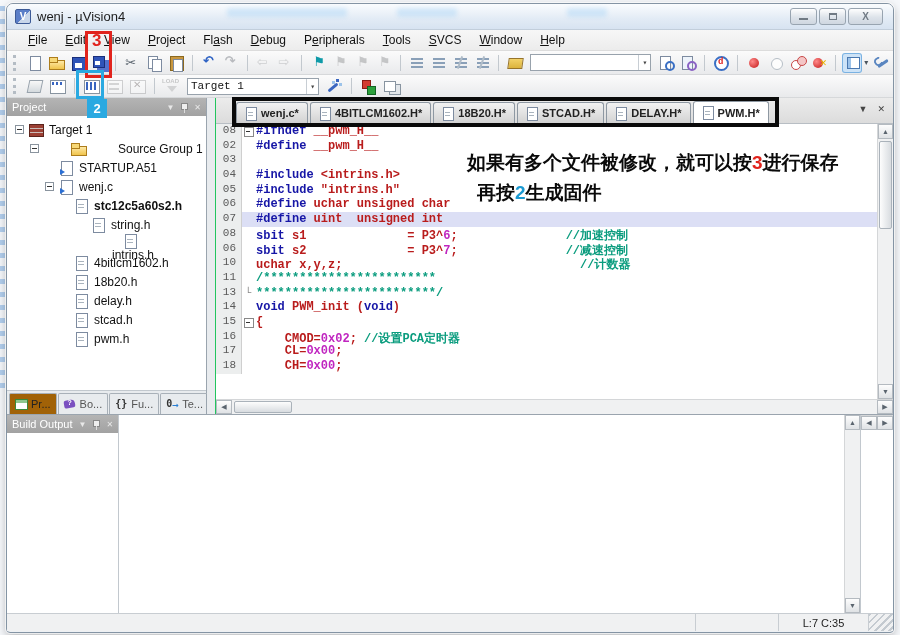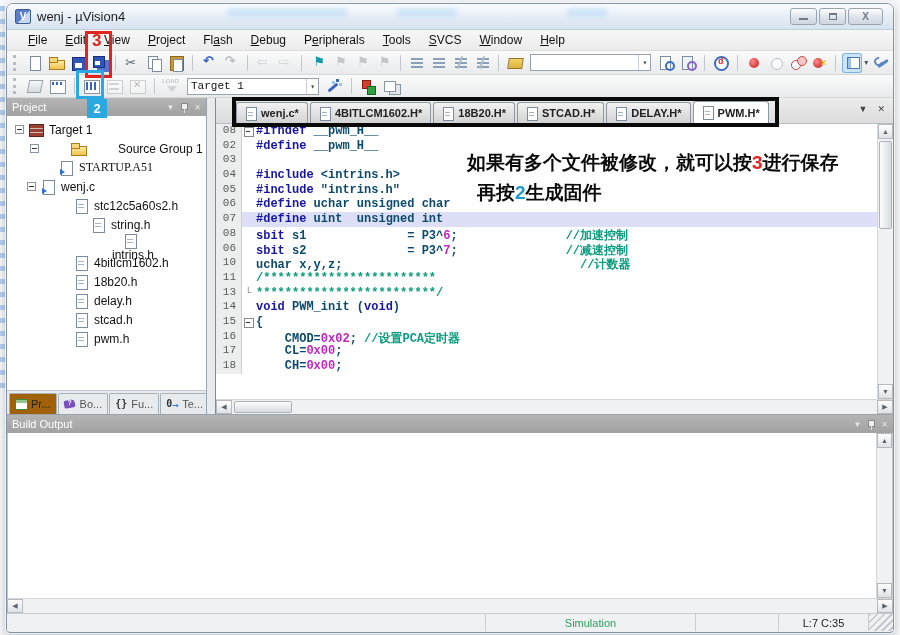--- a/index.html
+++ b/index.html
@@ -147,34 +147,34 @@
     font:11px "Liberation Mono",monospace;color:#5a5a5a}
   .fold{width:14px;flex:none;position:relative;font:10px "DejaVu Sans Mono",monospace;color:#666}
   .fold.minus::before{content:"";position:absolute;left:2px;top:3px;width:8px;height:8px;border:1px solid #888;background:#fff}
   .fold.minus::after{content:"";position:absolute;left:4px;top:7px;width:4px;height:1px;background:#333}
   .fold.end::before{content:"└";position:absolute;left:3px;top:1px;color:#888}
   .ct{flex:1;white-space:pre;font:bold 12px "Liberation Mono","DejaVu Sans Mono",monospace;color:#111}
   .cl.hl .ct,.cl.hl .fold{background:#dcdff5}
   .sg-k{color:#1616a6}
   .sg-n{color:#c026c0}
   .sg-c{color:#0a9c7e}
-  .sg-t{color:#0c4a6e}
+  .sg-t{color:#b91c1c}
   .code-anno{position:absolute;font:bold 19px "Liberation Sans","DejaVu Sans",sans-serif;color:#0a0a0a;white-space:nowrap;pointer-events:none}
   .code-anno .n3{color:#e1241d}
   .code-anno .n2{color:#1b9ad2}
   .vscroll{width:16px;flex:none;background:#f0f1f2;border-left:1px solid #d4d6d8;display:flex;flex-direction:column;align-items:stretch}
   .sbtn{height:15px;background:linear-gradient(#fdfdfd,#dfe2e5);border:1px solid #b4bac0;color:#5a646e;font-size:7px;display:flex;align-items:center;justify-content:center}
   .vthumb{height:88px;margin:2px 1px;background:linear-gradient(90deg,#fdfdfd,#d8dce0);border:1px solid #aab2ba;border-radius:2px}
   .vfill{flex:1}
   .hscroll{height:15px;background:#f0f1f2;border-top:1px solid #d4d6d8;display:flex;align-items:stretch}
   .hscroll .sbtn{width:16px;height:auto}
   .hthumb{width:58px;margin:1px 2px;background:linear-gradient(#fdfdfd,#d8dce0);border:1px solid #aab2ba;border-radius:2px}
   .hfill{flex:1}
   
-  .build-output{height:199px;display:flex;flex-direction:column;border-top:1px solid #9aa4ae;background:#fff}
+  .build-output{height:199px;display:flex;flex-direction:row;border-top:1px solid #9aa4ae;background:#fff}
   .bo-content{flex:1;background:#fff;border-left:1px solid #c2c8ce;border-right:1px solid #c2c8ce;display:flex}
   .bo-text{flex:1}
   
   .statusbar{height:18px;background:#f0f1f2;border-top:1px solid #c8cdd2;display:flex;font-size:11px;color:#222}
   .seg{border-right:1px solid #c8cdd2;display:flex;align-items:center;justify-content:center;height:100%}
   .seg.s1{flex:1}
   .seg.s2{width:210px;color:#2f9e5f}
   .seg.s3{width:83px}
   .seg.s4{width:90px}
   .grip{width:24px;background:repeating-linear-gradient(135deg,#c4cad0 0 2px,#f0f1f2 2px 5px)}
@@ -305,31 +305,31 @@
           <div class="tree-row" style="padding-left: 8px;">
             <span class="exp"></span>
             <span class="t-ic target-icon"></span>
             <span>Target 1</span>
           </div>
           <div class="tree-row" style="padding-left: 23px; gap: 27px;">
             <span class="exp"></span>
             <span class="t-ic folder-icon"></span>
             <span>Source Group 1</span>
           </div>
-          <div class="tree-row" style="padding-left: 38px; font-family: Liberation Serif, serif;">
+          <div class="tree-row" style="padding-left: 38px;">
             <span class="exp-sp"></span>
             <span class="t-ic file-a51-icon"></span>
             <span>STARTUP.A51</span>
           </div>
-          <div class="tree-row" style="padding-left: 20px;">
+          <div class="tree-row" style="padding-left: 38px;">
             <span class="exp"></span>
             <span class="t-ic file-c-icon"></span>
             <span>wenj.c</span>
           </div>
-          <div class="tree-row" style="padding-left: 53px;">
+          <div class="tree-row" style="padding-left: 53px; font-weight: bold;">
             <span class="exp-sp"></span>
             <span class="t-ic file-h-icon"></span>
             <span>stc12c5a60s2.h</span>
           </div>
           <div class="tree-row" style="padding-left: 70px;">
             <span class="exp-sp"></span>
             <span class="t-ic file-h-icon"></span>
             <span>string.h</span>
           </div>
           <div class="tree-row" style="padding-left: 53px; flex-direction: column;">
@@ -544,21 +544,20 @@
     </div>
     <div class="hscroll">
       <span class="sbtn">◀</span>
       <span class="hfill"></span>
       <span class="sbtn">▶</span>
     </div>
   </div>
 
   <div class="statusbar">
     <div class="seg s1"></div>
-    <div class="seg s2">Simulation</div>
     <div class="seg s3"></div>
     <div class="seg s4">L:7 C:35</div>
     <div class="grip"></div>
   </div>
 
   <div class="anno anno-red-box"></div>
   <div class="anno anno-3">3</div>
   <div class="anno anno-cyan-box"></div>
   <div class="anno anno-2">2</div>
   <div class="anno anno-black-box"></div>

